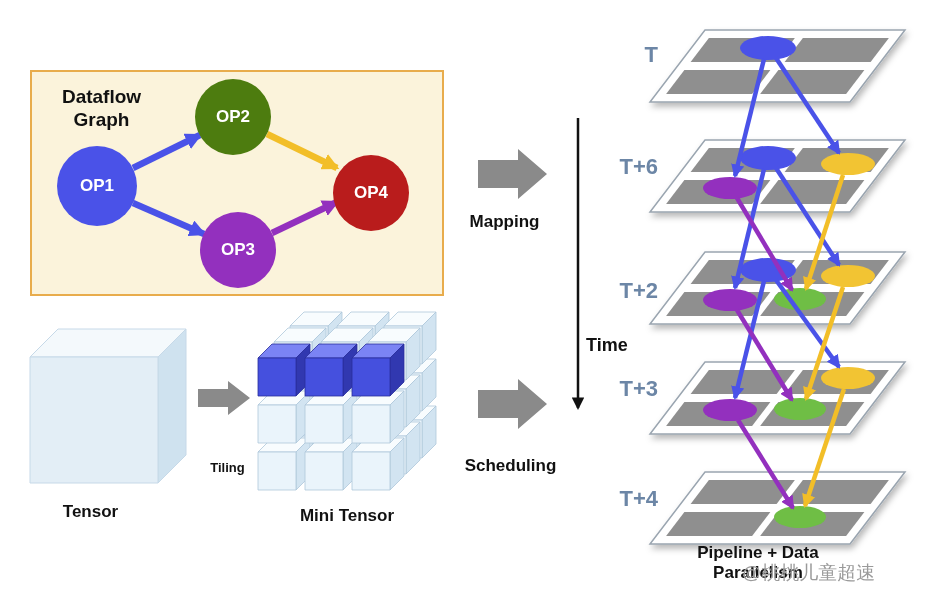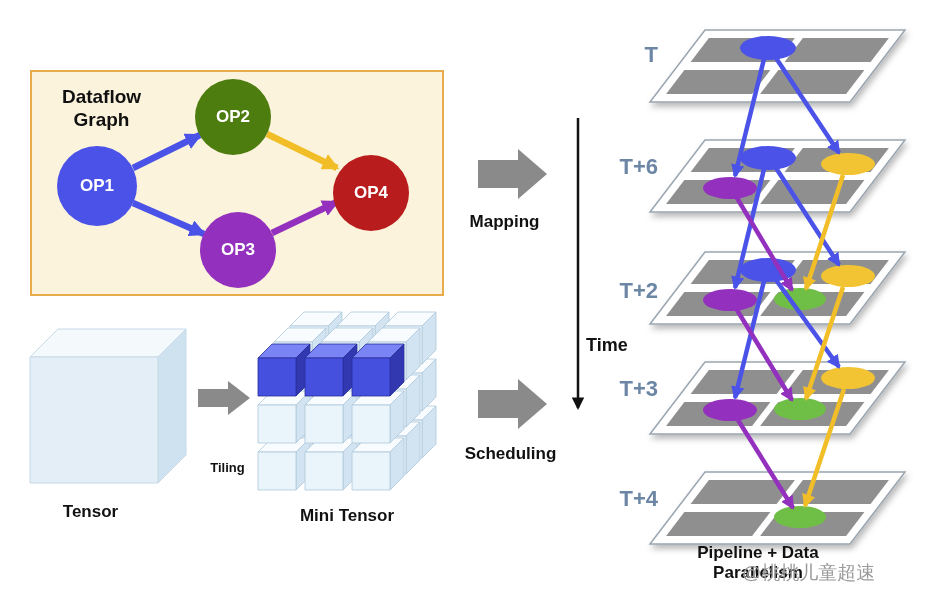--- a/index.html
+++ b/index.html
@@ -14,21 +14,21 @@
   .op{z-index:2;border-radius:50%;display:flex;align-items:center;justify-content:center;
       color:#fff;font-weight:700;font-size:17px;}
   .op1{left:57px;top:146px;width:80px;height:80px;background:#4A52E8;}
   .op2{left:195px;top:79px;width:76px;height:76px;background:#4d7c0f;}
   .op3{left:200px;top:212px;width:76px;height:76px;background:#9330BE;}
   .op4{left:333px;top:155px;width:76px;height:76px;background:#b91c1c;}
   .tensor-label{left:38px;top:502px;width:105px;font-size:17px;}
   .mini-tensor-label{left:272px;top:506px;width:150px;font-size:17px;}
   .tiling-label{left:190px;top:436px;width:75px;font-size:13px;margin-top:24px;}
   .mapping-label{left:452px;top:212px;width:105px;font-size:17px;}
-  .scheduling-label{left:448px;top:444px;width:125px;font-size:17px;}
+  .scheduling-label{left:448px;top:456px;width:125px;font-size:17px;}
   .time-label{left:586px;top:335px;width:60px;font-size:18px;text-align:left;}
   .step{width:60px;font-size:22px;color:#6C86A6;text-align:right;}
   .step-t{left:598px;top:42px;}
   .step-t1{left:598px;top:154px;}
   .step-t2{left:598px;top:266px;margin-top:12px;}
   .step-t3{left:598px;top:376px;}
   .step-t4{left:598px;top:486px;}
   .caption{left:668px;top:543px;width:180px;font-size:17px;}
   .watermark{left:742px;top:560px;width:200px;font-size:19px;color:#9A9A9A;
              font-weight:400;text-align:left;z-index:3;}

